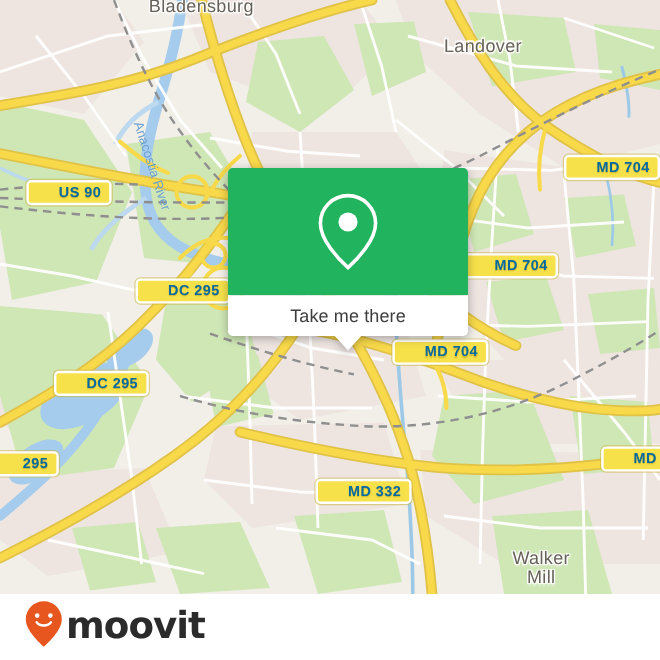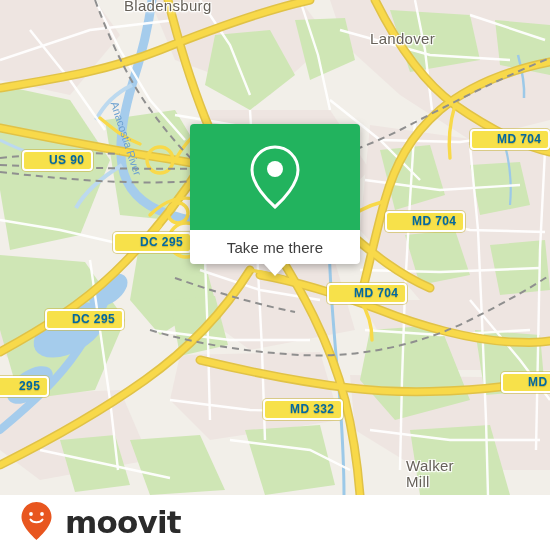--- a/index.html
+++ b/index.html
@@ -45,21 +45,21 @@
     white-space: nowrap;
     text-shadow:
        1px  1px 0 rgba(255,255,255,0.95),
       -1px  1px 0 rgba(255,255,255,0.95),
        1px -1px 0 rgba(255,255,255,0.95),
       -1px -1px 0 rgba(255,255,255,0.95),
        0    2px 2px rgba(255,255,255,0.8);
     pointer-events: none;
   }
   .place-label.two-line {
-    text-align: left;
+    text-align: center;
     line-height: 1.05;
     white-space: normal;
     width: 90px;
   }
   .water-label {
     position: absolute;
     color: #6a9fd0;
     font-family: "Liberation Sans", sans-serif;
     font-size: 11px;
     white-space: nowrap;
@@ -81,22 +81,22 @@
     line-height: 1;
     white-space: nowrap;
     text-shadow: 0 1px 1px rgba(120,100,0,0.35);
     box-shadow: 0 0 0 1px rgba(200,180,60,0.55);
   }
 
   
   #callout {
     position: absolute;
     left: 190px;
-    top: 124px;
-    width: 170px;
+    top: 140px;
+    width: 200px;
     z-index: 40;
     filter: drop-shadow(0 2px 4px rgba(0,0,0,0.30));
   }
   #callout-green {
     background: #22b35e;
     border-radius: 4px 4px 0 0;
     height: 106px;
     display: flex;
     align-items: center;
     justify-content: center;
@@ -159,21 +159,21 @@
   }
   #bottom-address {
     color: #3c3c3c;
     font-family: "Liberation Sans", sans-serif;
     font-size: 17.5px;
     white-space: nowrap;
   }
   #moovit-logo {
     display: flex;
     align-items: center;
-    gap: 12px;
+    gap: 2px;
   }
   #moovit-wordmark {
     color: #2b2b2b;
     font-family: "DejaVu Sans", sans-serif;
     font-size: 31px;
     font-weight: bold;
     letter-spacing: -0.8px;
     line-height: 1;
   }
 </style>

